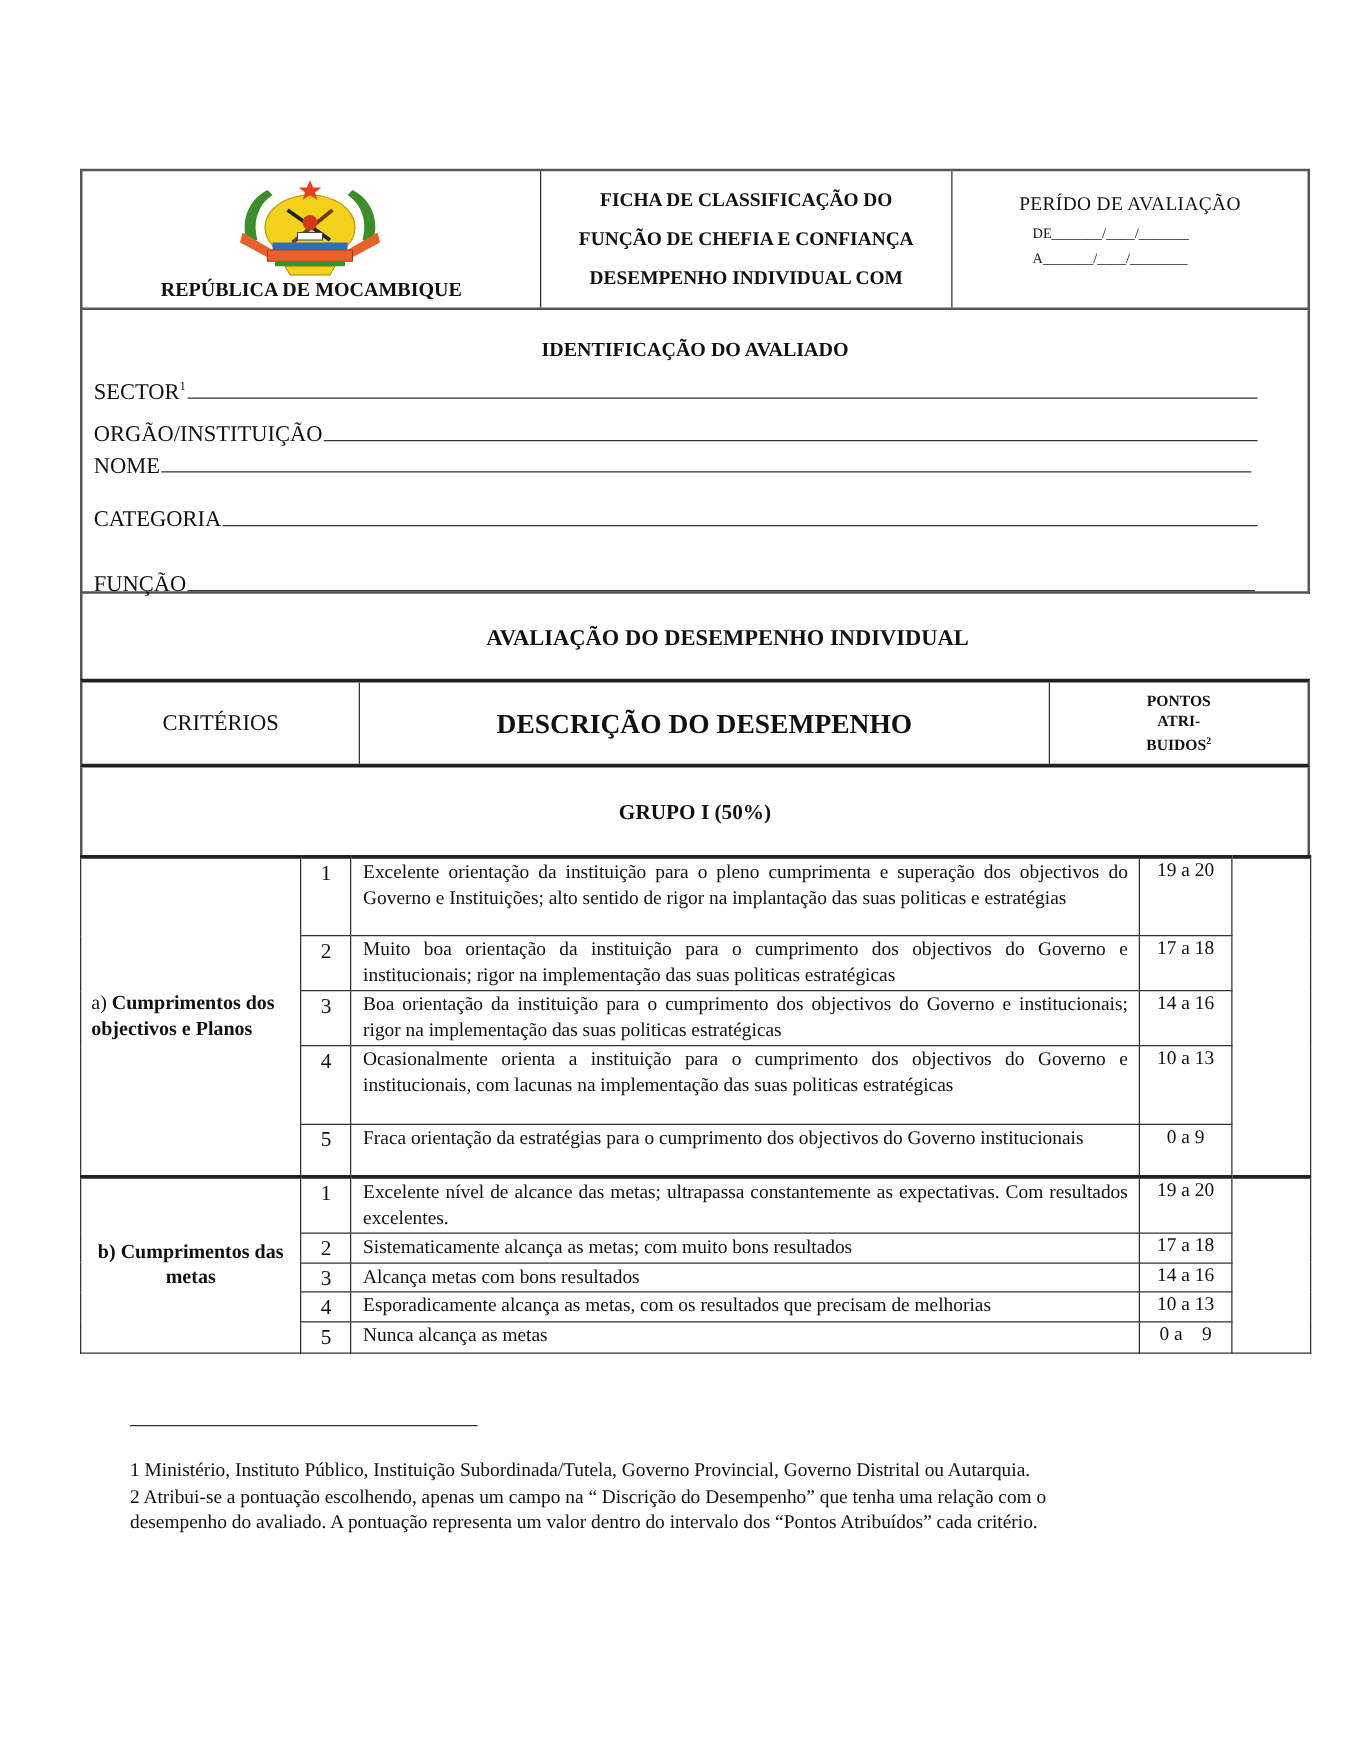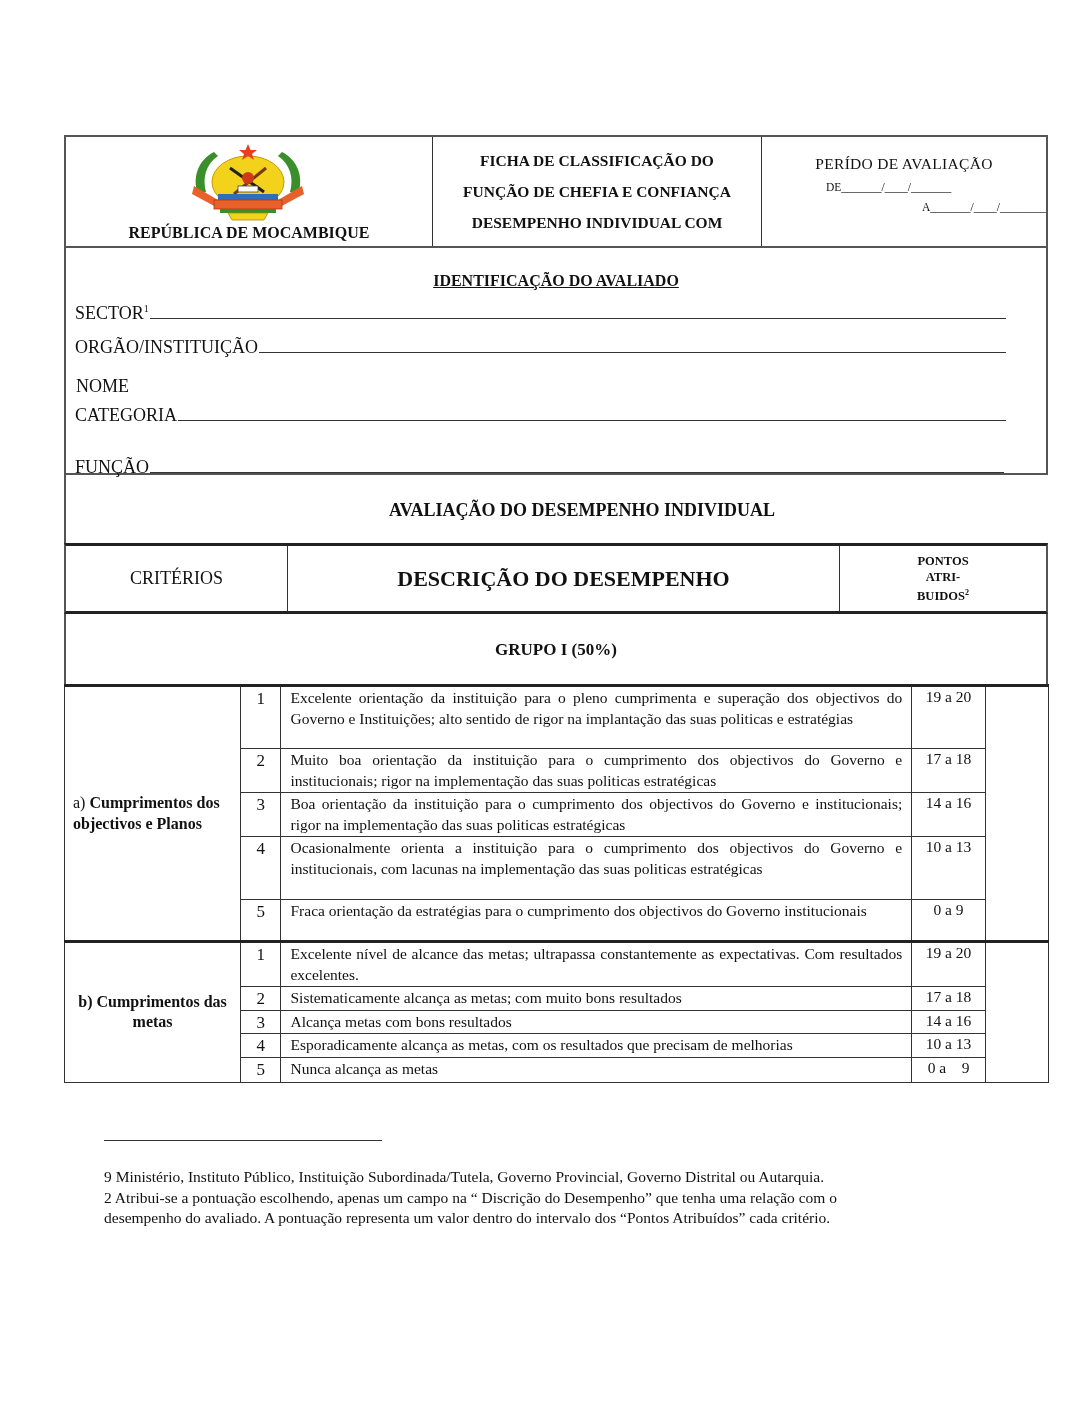--- a/index.html
+++ b/index.html
@@ -11,21 +11,21 @@
   .hdr-left { width: 366px; border-right: 1px solid #333; position: relative; }
   .hdr-mid { width: 328px; border-right: 1px solid #333; display: flex; flex-direction: column; justify-content: center; align-items: center; text-align: center; font-weight: bold; font-size: 15.5px; line-height: 31px; }
   .hdr-right { flex: 1; text-align: center; padding-top: 18px; position: relative; }
   .emblem { position: absolute; left: 118px; top: 5px; width: 128px; height: 80px; }
   .republic { position: absolute; left: 0; right: 0; bottom: 4px; text-align: center; font-weight: bold; font-size: 16px; }
   .period-title { font-size: 15.5px; letter-spacing: 0.3px; }
   .period-line { font-size: 11.5px; margin-top: 8px; text-align: left; padding-left: 64px; }
 
   
   .ident { position: absolute; left: 64px; top: 248px; width: 984px; height: 227px; border-left: 2px solid #555; border-right: 2px solid #555; border-bottom: 2px solid #555; box-sizing: border-box; }
-  .ident-title { position: absolute; top: 24px; left: 0; right: 0; text-align: center; font-weight: bold; font-size: 16px; text-decoration: underline; }
+  .ident-title { position: absolute; top: 24px; left: 0; right: 0; text-align: center; font-weight: bold; font-size: 16px; }
   .field { position: absolute; left: 9px; right: 40px; font-size: 18px; display: flex; align-items: baseline; white-space: nowrap; }
   .field .lbl { flex: 0 0 auto; }
   .field .line { flex: 1 1 auto; border-bottom: 1.3px solid #333; height: 14px; margin-left: 1px; }
   .field sup { font-size: 10px; }
 
   
   .aval { position: absolute; left: 64px; top: 475px; width: 1036px; height: 70px; border-left: 2px solid #555; border-right: 2px solid #555; box-sizing: border-box; display: flex; align-items: center; justify-content: center; font-weight: bold; font-size: 18px; }
 
   
   .colhead { position: absolute; left: 64px; top: 543px; width: 984px; height: 71px; border: 2px solid #555; border-top: 3px solid #222; border-bottom: 3px solid #222; box-sizing: border-box; display: flex; }
@@ -91,36 +91,36 @@
       <div class="republic">REPÚBLICA DE MOCAMBIQUE</div>
     </div>
     <div class="hdr-mid">
       <div>FICHA DE CLASSIFICAÇÃO DO</div>
       <div>FUNÇÃO DE CHEFIA E CONFIANÇA</div>
       <div>DESEMPENHO INDIVIDUAL COM</div>
     </div>
     <div class="hdr-right">
       <div class="period-title">PERÍDO DE AVALIAÇÃO</div>
       <div class="period-line">DE_______/____/_______</div>
-      <div class="period-line" style="padding-left:64px;text-align:right;">A_______/____/________</div>
+      <div class="period-line" style="padding-left:64px;">A_______/____/________</div>
     </div>
   </div>
 
   <div class="ident">
     <div class="ident-title">IDENTIFICAÇÃO DO AVALIADO</div>
 
     <div class="field" style="top:55px;">
       <span class="lbl"><span>SECTOR</span><sup>1</sup></span>
       <span class="line"></span>
     </div>
     <div class="field" style="top:89px;">
       <span class="lbl">ORGÃO/INSTITUIÇÃO</span>
       <span class="line"></span>
     </div>
-    <div class="field" style="top:128px; right:45px;flex-direction:column;">
+    <div class="field" style="top:114px; right:45px;">
       <span class="lbl">NOME</span>
       <span class="line"></span>
     </div>
     <div class="field" style="top:157px;">
       <span class="lbl">CATEGORIA</span>
       <span class="line"></span>
     </div>
     <div class="field" style="top:209px; right:42px;">
       <span class="lbl">FUNÇÃO</span>
       <span class="line"></span>
@@ -199,17 +199,17 @@
       <tr style="height:25px;">
         <td class="num">5</td>
         <td class="desc">Nunca alcança as metas</td>
         <td class="range" style="white-space:pre;">0 a    9</td>
       </tr>
     </tbody>
   </table>
 
   <div class="fn-rule"></div>
   <div class="footnotes">
-    <div>9 Ministério, Instituto Público, Instituição Subordinada/Tutela, Governo Provincial, Governo Distrital ou Autarquia.</div>
+    <div>1 Ministério, Instituto Público, Instituição Subordinada/Tutela, Governo Provincial, Governo Distrital ou Autarquia.</div>
     <div>2 Atribui-se a pontuação escolhendo, apenas um campo na “ Discrição do Desempenho” que tenha uma relação com o desempenho do avaliado. A pontuação representa um valor dentro do intervalo dos “Pontos Atribuídos” cada critério.</div>
   </div>
 
 </div>
 
 </body></html>

